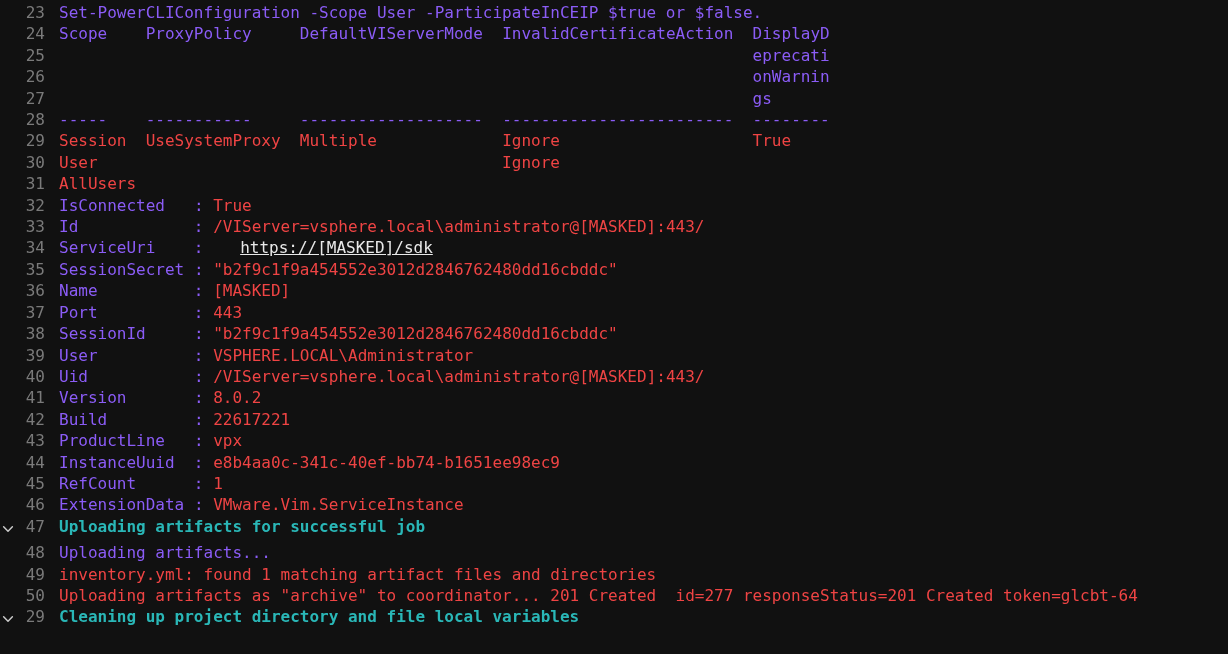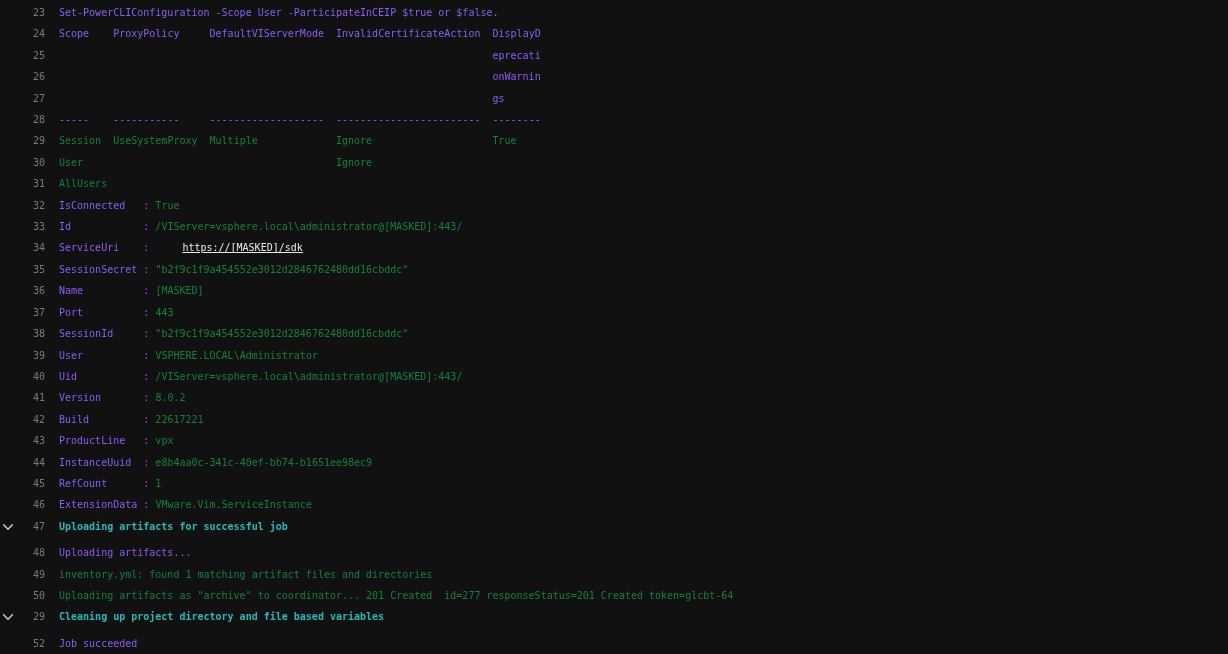--- a/index.html
+++ b/index.html
@@ -7,21 +7,21 @@
     padding: 0;
     background: #111111;
   }
   body {
     width: 1228px;
     height: 654px;
     overflow: hidden;
   }
   .log {
     font-family: "DejaVu Sans Mono", "Liberation Mono", monospace;
-    font-size: 10px;
+    font-size: 16px;
     line-height: 21.4px;
     padding-top: 2px;
     white-space: pre;
   }
   .row {
     position: relative;
     padding-left: 59px;
     min-height: 21.4px;
   }
   .section-row { margin-bottom: 5px; }
@@ -37,24 +37,24 @@
   .chevron {
     position: absolute;
     left: 1px;
     top: 4px;
     width: 14px;
     height: 14px;
     cursor: pointer;
   }
   .content { white-space: pre; }
   .s-green   { color: #8b5cf6; font-weight: 400; }
-  .s-text    { color: #15803d; font-weight: 400; }
+  .s-text    { color: #ef4444; font-weight: 400; }
   .s-section { color: #2ab7b7; font-weight: 700; cursor: pointer; margin-top: 24px; }
   .s-link    { color: #e9e9e9; font-weight: 400; text-decoration: underline; cursor: pointer; margin-left: 27px; }
 </style>
 </head>
 <body>
 
 <div class="log" id="log-root"><div class="row"><span class="ln">23</span><span class="content"><span class="s-green">Set-PowerCLIConfiguration -Scope User -ParticipateInCEIP $true or $false.</span></span></div><div class="row"><span class="ln">24</span><span class="content"><span class="s-green">Scope</span>    <span class="s-green">ProxyPolicy</span>     <span class="s-green">DefaultVIServerMode</span>  <span class="s-green">InvalidCertificateAction</span>  <span class="s-green">DisplayD</span></span></div><div class="row"><span class="ln">25</span><span class="content">                                                                        <span class="s-green">eprecati</span></span></div><div class="row"><span class="ln">26</span><span class="content">                                                                        <span class="s-green">onWarnin</span></span></div><div class="row"><span class="ln">27</span><span class="content">                                                                        <span class="s-green">gs</span></span></div><div class="row"><span class="ln">28</span><span class="content"><span class="s-green">-----</span>    <span class="s-green">-----------</span>     <span class="s-green">-------------------</span>  <span class="s-green">------------------------</span>  <span class="s-green">--------</span></span></div><div class="row"><span class="ln">29</span><span class="content"><span class="s-text">Session</span>  <span class="s-text">UseSystemProxy</span>  <span class="s-text">Multiple</span>             <span class="s-text">Ignore</span>                    <span class="s-text">True</span></span></div><div class="row"><span class="ln">30</span><span class="content"><span class="s-text">User</span>                                          <span class="s-text">Ignore</span></span></div><div class="row"><span class="ln">31</span><span class="content"><span class="s-text">AllUsers</span></span></div><div class="row"><span class="ln">32</span><span class="content"><span class="s-green">IsConnected</span>   <span class="s-green">:</span> <span class="s-text">True</span></span></div><div class="row"><span class="ln">33</span><span class="content"><span class="s-green">Id</span>            <span class="s-green">:</span> <span class="s-text">/VIServer=vsphere.local\administrator@[MASKED]:443/</span></span></div><div class="row"><span class="ln">34</span><span class="content"><span class="s-green">ServiceUri</span>    <span class="s-green">:</span> <span class="s-link">https://[MASKED]/sdk</span></span></div><div class="row"><span class="ln">35</span><span class="content"><span class="s-green">SessionSecret</span> <span class="s-green">:</span> <span class="s-text">"b2f9c1f9a454552e3012d2846762480dd16cbddc"</span></span></div><div class="row"><span class="ln">36</span><span class="content"><span class="s-green">Name</span>          <span class="s-green">:</span> <span class="s-text">[MASKED]</span></span></div><div class="row"><span class="ln">37</span><span class="content"><span class="s-green">Port</span>          <span class="s-green">:</span> <span class="s-text">443</span></span></div><div class="row"><span class="ln">38</span><span class="content"><span class="s-green">SessionId</span>     <span class="s-green">:</span> <span class="s-text">"b2f9c1f9a454552e3012d2846762480dd16cbddc"</span></span></div><div class="row"><span class="ln">39</span><span class="content"><span class="s-green">User</span>          <span class="s-green">:</span> <span class="s-text">VSPHERE.LOCAL\Administrator</span></span></div><div class="row"><span class="ln">40</span><span class="content"><span class="s-green">Uid</span>           <span class="s-green">:</span> <span class="s-text">/VIServer=vsphere.local\administrator@[MASKED]:443/</span></span></div><div class="row"><span class="ln">41</span><span class="content"><span class="s-green">Version</span>       <span class="s-green">:</span> <span class="s-text">8.0.2</span></span></div><div class="row"><span class="ln">42</span><span class="content"><span class="s-green">Build</span>         <span class="s-green">:</span> <span class="s-text">22617221</span></span></div><div class="row"><span class="ln">43</span><span class="content"><span class="s-green">ProductLine</span>   <span class="s-green">:</span> <span class="s-text">vpx</span></span></div><div class="row"><span class="ln">44</span><span class="content"><span class="s-green">InstanceUuid</span>  <span class="s-green">:</span> <span class="s-text">e8b4aa0c-341c-40ef-bb74-b1651ee98ec9</span></span></div><div class="row"><span class="ln">45</span><span class="content"><span class="s-green">RefCount</span>      <span class="s-green">:</span> <span class="s-text">1</span></span></div><div class="row"><span class="ln">46</span><span class="content"><span class="s-green">ExtensionData</span> <span class="s-green">:</span> <span class="s-text">VMware.Vim.ServiceInstance</span></span></div><div class="row section-row"><span class="chevron"><svg width="14" height="14" viewBox="0 0 16 16">
           <path d="M3 5.5l5 5 5-5" fill="none" stroke="#cccccc" stroke-width="1.7" stroke-linecap="round" stroke-linejoin="round"></path>
         </svg></span><span class="ln">47</span><span class="content"><span class="s-section">Uploading artifacts for successful job</span></span></div><div class="row"><span class="ln">48</span><span class="content"><span class="s-green">Uploading artifacts...</span></span></div><div class="row"><span class="ln">49</span><span class="content"><span class="s-text">inventory.yml: found 1 matching artifact files and directories</span></span></div><div class="row"><span class="ln">50</span><span class="content"><span class="s-text">Uploading artifacts as "archive" to coordinator... 201 Created  id=277 responseStatus=201 Created token=glcbt-64</span></span></div><div class="row section-row"><span class="chevron"><svg width="14" height="14" viewBox="0 0 16 16">
           <path d="M3 5.5l5 5 5-5" fill="none" stroke="#cccccc" stroke-width="1.7" stroke-linecap="round" stroke-linejoin="round"></path>
-        </svg></span><span class="ln">29</span><span class="content"><span class="s-section">Cleaning up project directory and file based variables</span></span></div><div class="row"><span class="ln">52</span><span class="content"><span class="s-green">Job succeeded</span></span></div></div>
+        </svg></span><span class="ln">29</span><span class="content"><span class="s-section">Cleaning up project directory and file local variables</span></span></div></div>
 
 </body></html>

